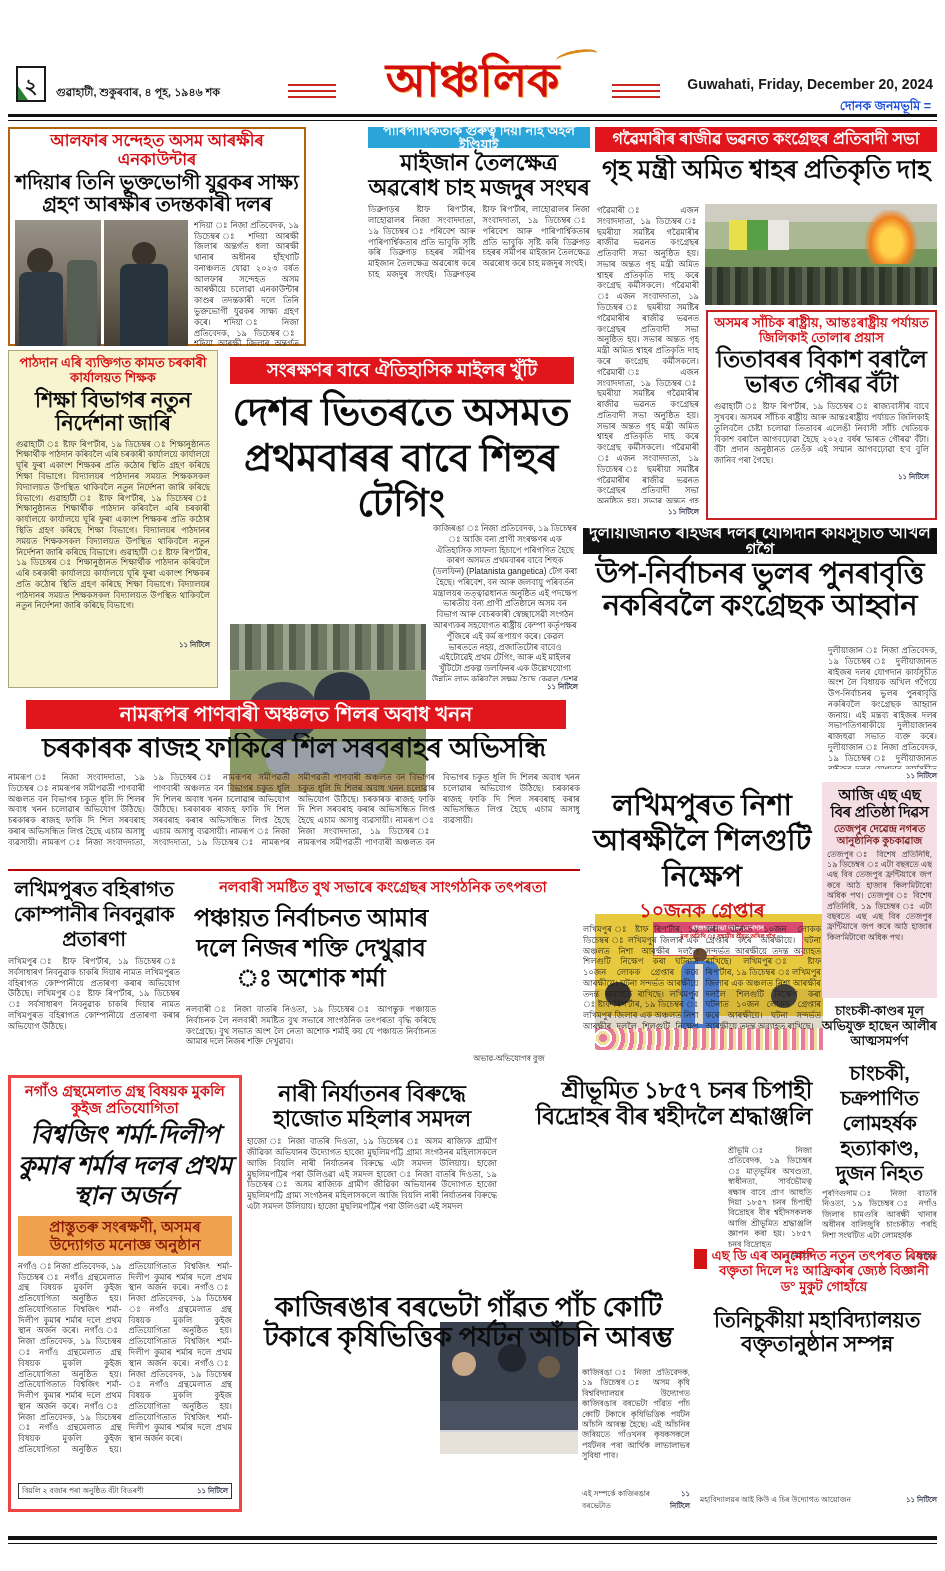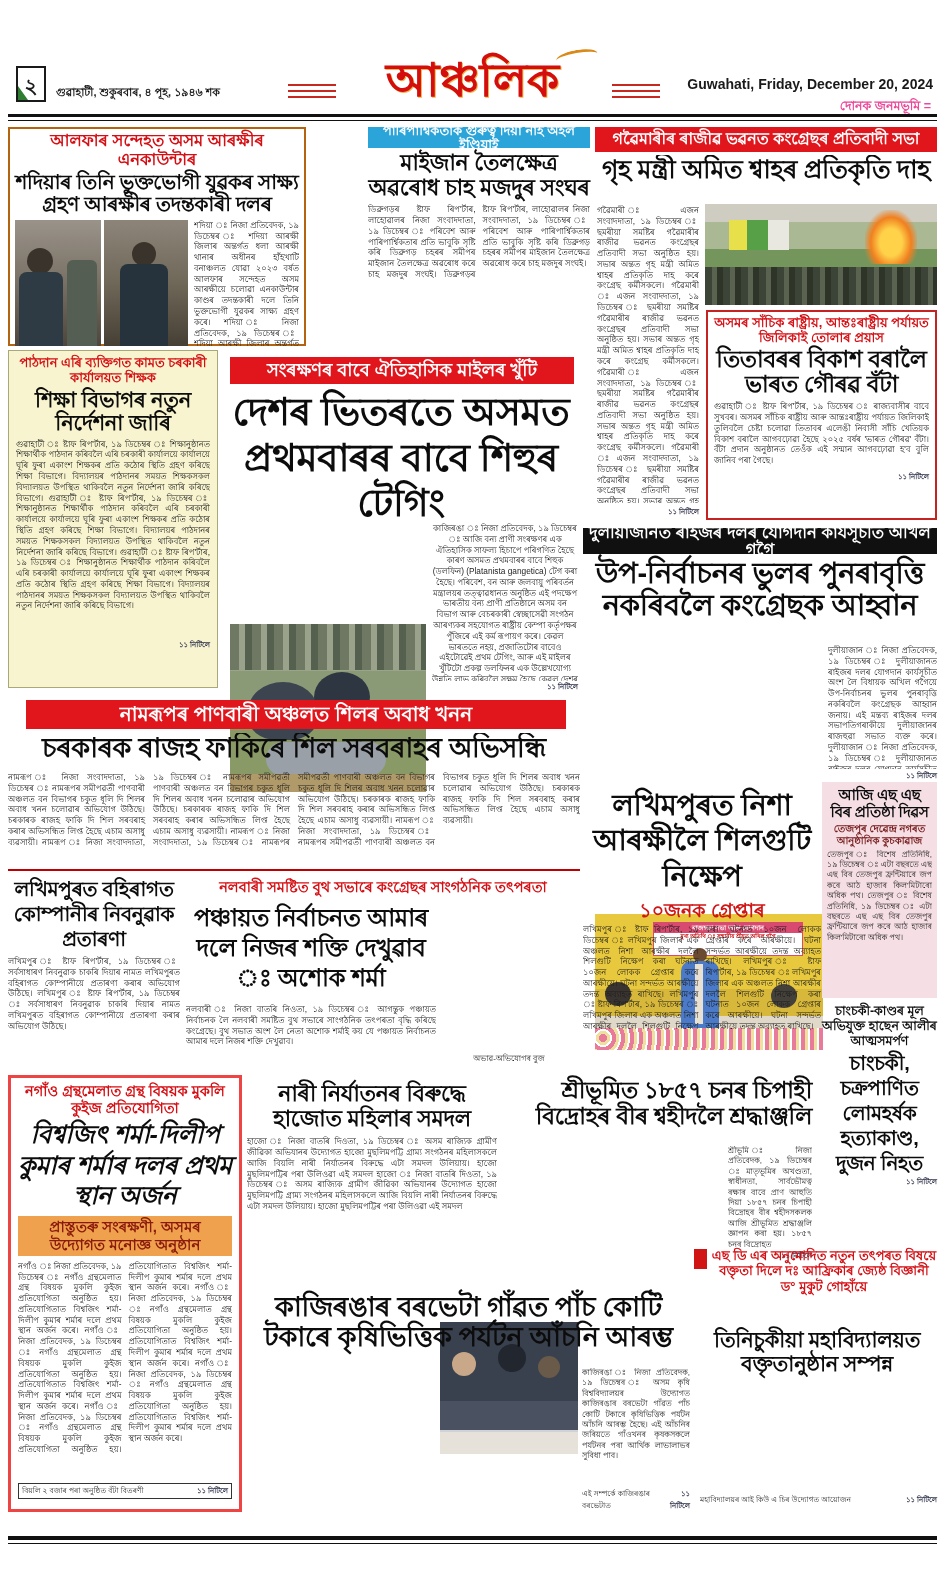--- a/index.html
+++ b/index.html
@@ -30,21 +30,21 @@
     <div class="abs" style="left:0;top:3px;width:100%;text-align:center;font-size:20px;font-weight:bold;">২</div>
   </div>
   <div class="abs" style="left:56px;top:84px;font-size:11px;font-weight:bold;">গুৱাহাটী, শুকুৰবাৰ, ৪ পূহ, ১৯৪৬ শক</div>
 
   <div class="abs tripleline" style="left:288px;top:84px;width:48px;height:15px;"></div>
   <div class="abs" style="left:330px;top:56px;width:285px;text-align:center;font-size:46px;font-weight:bold;color:#d40d0d;text-shadow:1px 1px 0 #f2b24a;line-height:1.05;">আঞ্চলিক</div>
   <div class="abs" style="left:556px;top:50px;width:42px;height:14px;border-top:3px solid #d98a1a;border-radius:50% 50% 0 0;transform:rotate(-10deg);"></div>
   <div class="abs tripleline" style="left:612px;top:84px;width:48px;height:15px;"></div>
 
   <div class="abs" style="right:12px;top:76px;font-size:14px;font-weight:bold;">Guwahati, Friday, December 20, 2024</div>
-  <div class="abs" style="right:14px;top:97px;font-size:12.5px;font-weight:bold;color:#ec4899;">দোনক জনমভূমি =</div>
+  <div class="abs" style="right:14px;top:97px;font-size:12.5px;font-weight:bold;color:#1d4ed8;">দোনক জনমভূমি =</div>
   <div class="abs rule" style="left:8px;top:114px;width:929px;height:3px;"></div>
   <div class="abs rule" style="left:8px;top:120px;width:929px;height:1px;"></div>
 
   <section class="abs" style="left:8px;top:127px;width:298px;height:219px;border:2px solid #b4640f;padding:2px 5px;">
     <div class="ktext" style="font-size:16.5px;">আলফাৰ সন্দেহত অসম আৰক্ষীৰ এনকাউন্টাৰ</div>
     <div class="hl" style="font-size:20px;margin-top:1px;">শদিয়াৰ তিনি ভুক্তভোগী যুৱকৰ সাক্ষ্য গ্ৰহণ আৰক্ষীৰ তদন্তকাৰী দলৰ</div>
     <div style="display:flex;gap:3px;margin-top:4px;height:126px;">
       <div class="photo" style="width:86px;height:126px;background:linear-gradient(180deg,#9a938a 0%,#7c7468 45%,#4e463c 100%);">
         <div class="abs" style="left:12px;top:28px;width:26px;height:26px;border-radius:50%;background:#3a332c;"></div>
         <div class="abs" style="left:4px;top:52px;width:44px;height:74px;border-radius:8px 8px 0 0;background:#2e3a44;"></div>
@@ -122,21 +122,22 @@
   <div class="abs bt cols2" style="left:583px;top:924px;width:238px;height:146px;">লখিমপুৰ ঃ ষ্টাফ ৰিপ'ৰ্টাৰ, ১৯ ডিচেম্বৰ ঃ লখিমপুৰ জিলাৰ এক অঞ্চলত নিশা আৰক্ষীৰ দললৈ শিলগুটি নিক্ষেপ কৰা ঘটনাত ১০জন লোকক গ্ৰেপ্তাৰ কৰে আৰক্ষীয়ে। ঘটনা সন্দৰ্ভত আৰক্ষীয়ে তদন্ত অব্যাহত ৰাখিছে। লখিমপুৰ ঃ ষ্টাফ ৰিপ'ৰ্টাৰ, ১৯ ডিচেম্বৰ ঃ লখিমপুৰ জিলাৰ এক অঞ্চলত নিশা আৰক্ষীৰ দললৈ শিলগুটি নিক্ষেপ কৰা ঘটনাত ১০জন লোকক গ্ৰেপ্তাৰ কৰে আৰক্ষীয়ে। ঘটনা সন্দৰ্ভত আৰক্ষীয়ে তদন্ত অব্যাহত ৰাখিছে। লখিমপুৰ ঃ ষ্টাফ ৰিপ'ৰ্টাৰ, ১৯ ডিচেম্বৰ ঃ লখিমপুৰ জিলাৰ এক অঞ্চলত নিশা আৰক্ষীৰ দললৈ শিলগুটি নিক্ষেপ কৰা ঘটনাত ১০জন লোকক গ্ৰেপ্তাৰ কৰে আৰক্ষীয়ে। ঘটনা সন্দৰ্ভত আৰক্ষীয়ে তদন্ত অব্যাহত ৰাখিছে।</div>
 
   <section class="abs" style="left:822px;top:782px;width:115px;height:216px;background:#f5dee4;padding:5px 5px;">
     <div class="hl" style="font-size:15px;">আজি এছ এছ বিৰ প্ৰতিষ্ঠা দিৱস</div>
     <div style="font-size:10px;font-weight:bold;color:#7a2020;text-align:center;line-height:1.2;margin-top:2px;">তেজপুৰ দেৱেন্দ্ৰ নগৰত আনুষ্ঠানিক কুচকাৱাজ</div>
     <div class="bt" style="font-size:8px;margin-top:3px;height:124px;">তেজপুৰ ঃ বিশেষ প্ৰতিনিধি, ১৯ ডিচেম্বৰ ঃ এটা বছৰতে এছ এছ বিৰ তেজপুৰ ফ্ৰন্টিয়াৰে জপ কৰে আঠ হাজাৰ কিল'মিটাৰো অধিক পথ। তেজপুৰ ঃ বিশেষ প্ৰতিনিধি, ১৯ ডিচেম্বৰ ঃ এটা বছৰতে এছ এছ বিৰ তেজপুৰ ফ্ৰন্টিয়াৰে জপ কৰে আঠ হাজাৰ কিল'মিটাৰো অধিক পথ।</div>
   </section>
 
   <section class="abs" style="left:822px;top:1004px;width:115px;height:248px;">
     <div style="font-size:12.5px;font-weight:bold;text-align:center;line-height:1.2;color:#101010;">চাংচকী-কাণ্ডৰ মূল অভিযুক্ত হাছেন আলীৰ আত্মসমৰ্পণ</div>
-    <div class="hl" style="font-size:20px;margin-top:2px;line-height:1.25;">চাংচকী, চক্ৰপাণিত লোমহৰ্ষক হত্যাকাণ্ড, দুজন নিহত</div>
+    <div class="hl" style="font-size:20px;margin-top:12px;line-height:1.25;">চাংচকী, চক্ৰপাণিত লোমহৰ্ষক হত্যাকাণ্ড, দুজন নিহত</div>
+    <div class="bt" style="font-size:8px;margin-top:3px;height:62px;">পূৰণিগুদাম ঃ নিজা বাতৰি নিওতা, ১৯ ডিচেম্বৰ ঃ নগাঁও জিলাৰ চামগুৰি আৰক্ষী থানাৰ অধীনৰ বালিজুৰি চাংচকীত পৰহি নিশা সংঘটিত এটা লোমহৰ্ষক</div>
     <div class="endmark">১১ নিটিলে</div>
   </section>
 
   <div class="abs kbar" style="left:26px;top:700px;width:540px;height:29px;font-size:20px;">নামৰূপৰ পাণবাৰী অঞ্চলত শিলৰ অবাধ খনন</div>
   <div class="abs hl" style="left:8px;top:733px;width:572px;height:36px;font-size:27px;white-space:nowrap;overflow:hidden;">চৰকাৰক ৰাজহ ফাকিৰে শিল সৰবৰাহৰ অভিসন্ধি</div>
   <div class="abs bt cols4" style="left:8px;top:772px;width:572px;height:92px;">নামৰূপ ঃ নিজা সংবাদদাতা, ১৯ ডিচেম্বৰ ঃ নামৰূপৰ সমীপৱৰ্তী পাণবাৰী অঞ্চলত বন বিভাগৰ চকুত ধূলি দি শিলৰ অবাধ খনন চলোৱাৰ অভিযোগ উঠিছে। চৰকাৰক ৰাজহ ফাকি দি শিল সৰবৰাহ কৰাৰ অভিসন্ধিত লিপ্ত হৈছে এচাম অসাধু ব্যৱসায়ী। নামৰূপ ঃ নিজা সংবাদদাতা, ১৯ ডিচেম্বৰ ঃ নামৰূপৰ সমীপৱৰ্তী পাণবাৰী অঞ্চলত বন বিভাগৰ চকুত ধূলি দি শিলৰ অবাধ খনন চলোৱাৰ অভিযোগ উঠিছে। চৰকাৰক ৰাজহ ফাকি দি শিল সৰবৰাহ কৰাৰ অভিসন্ধিত লিপ্ত হৈছে এচাম অসাধু ব্যৱসায়ী। নামৰূপ ঃ নিজা সংবাদদাতা, ১৯ ডিচেম্বৰ ঃ নামৰূপৰ সমীপৱৰ্তী পাণবাৰী অঞ্চলত বন বিভাগৰ চকুত ধূলি দি শিলৰ অবাধ খনন চলোৱাৰ অভিযোগ উঠিছে। চৰকাৰক ৰাজহ ফাকি দি শিল সৰবৰাহ কৰাৰ অভিসন্ধিত লিপ্ত হৈছে এচাম অসাধু ব্যৱসায়ী। নামৰূপ ঃ নিজা সংবাদদাতা, ১৯ ডিচেম্বৰ ঃ নামৰূপৰ সমীপৱৰ্তী পাণবাৰী অঞ্চলত বন বিভাগৰ চকুত ধূলি দি শিলৰ অবাধ খনন চলোৱাৰ অভিযোগ উঠিছে। চৰকাৰক ৰাজহ ফাকি দি শিল সৰবৰাহ কৰাৰ অভিসন্ধিত লিপ্ত হৈছে এচাম অসাধু ব্যৱসায়ী।</div>
   <div class="abs" style="left:8px;top:869px;width:572px;height:2px;background:#c00000;"></div>
 
   <section class="abs" style="left:8px;top:877px;width:172px;height:194px;">
     <div class="hl" style="font-size:20px;line-height:1.25;">লখিমপুৰত বহিৰাগত কোম্পানীৰ নিবনুৱাক প্ৰতাৰণা</div>
@@ -178,21 +179,21 @@
   <div class="abs hl" style="left:247px;top:1292px;width:443px;font-size:27px;">কাজিৰঙাৰ বৰভেটা গাঁৱত পাঁচ কোটি টকাৰে কৃষিভিত্তিক পৰ্যটন আঁচনি আৰম্ভ</div>
 
   <div class="abs bt" style="left:582px;top:1368px;width:108px;height:116px;font-size:8px;">কাজিৰঙা ঃ নিজা প্ৰতিবেদক, ১৯ ডিচেম্বৰ ঃ অসম কৃষি বিশ্ববিদ্যালয়ৰ উদ্যোগত কাজিৰঙাৰ বৰভেটা গাঁৱত পাঁচ কোটি টকাৰে কৃষিভিত্তিক পৰ্যটন আঁচনি আৰম্ভ হৈছে। এই আঁচনিৰ জৰিয়তে গাঁওখনৰ কৃষকসকলে পৰ্যটনৰ পৰা আৰ্থিক লাভালাভৰ সুবিধা পাব।</div>
   <div class="abs" style="left:582px;top:1488px;width:108px;display:flex;justify-content:space-between;align-items:center;">
     <span style="font-size:7.5px;">এই সম্পৰ্কে কাজিৰঙাৰ বৰভেটাত</span>
     <span class="endmark">১১ নিটিলে</span>
   </div>
 
   <div class="abs" style="left:694px;top:1249px;width:13px;height:20px;background:#d11414;"></div>
   <div class="abs ktext" style="left:711px;top:1248px;width:226px;font-size:13px;">এছ ডি এৰ অনুমোদিত নতুন তৎপৰত বিষয়ে বক্তৃতা দিলে দঃ আফ্ৰিকাৰ জ্যেষ্ঠ বিজ্ঞানী ড° মুকুট গোহাঁয়ে</div>
-  <div class="abs hl" style="left:697px;top:1308px;width:240px;font-size:21px;margin-top:20px;">তিনিচুকীয়া মহাবিদ্যালয়ত বক্তৃতানুষ্ঠান সম্পন্ন</div>
+  <div class="abs hl" style="left:697px;top:1308px;width:240px;font-size:21px;">তিনিচুকীয়া মহাবিদ্যালয়ত বক্তৃতানুষ্ঠান সম্পন্ন</div>
 
   <div class="abs" style="left:700px;top:1494px;width:237px;display:flex;justify-content:space-between;align-items:flex-start;">
     <span style="font-size:7.5px;">মহাবিদ্যালয়ৰ আই কিউ এ চিৰ উদ্যোগত আয়োজন</span>
     <span class="endmark">১১ নিটিলে</span>
   </div>
 
   <div class="abs rule" style="left:8px;top:1536px;width:929px;height:4px;"></div>
   <div class="abs rule" style="left:8px;top:1543px;width:929px;height:1px;"></div>
 
 </div>

